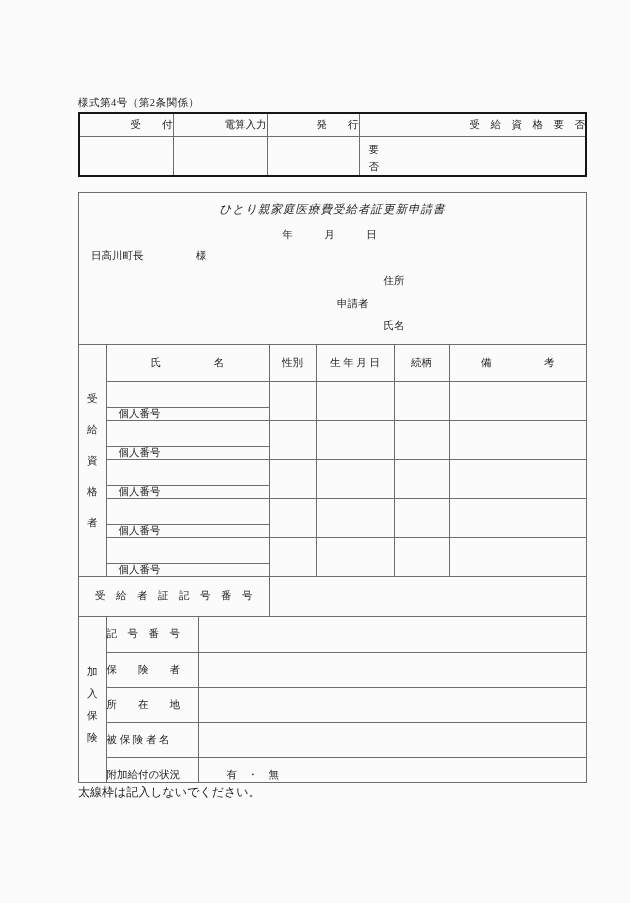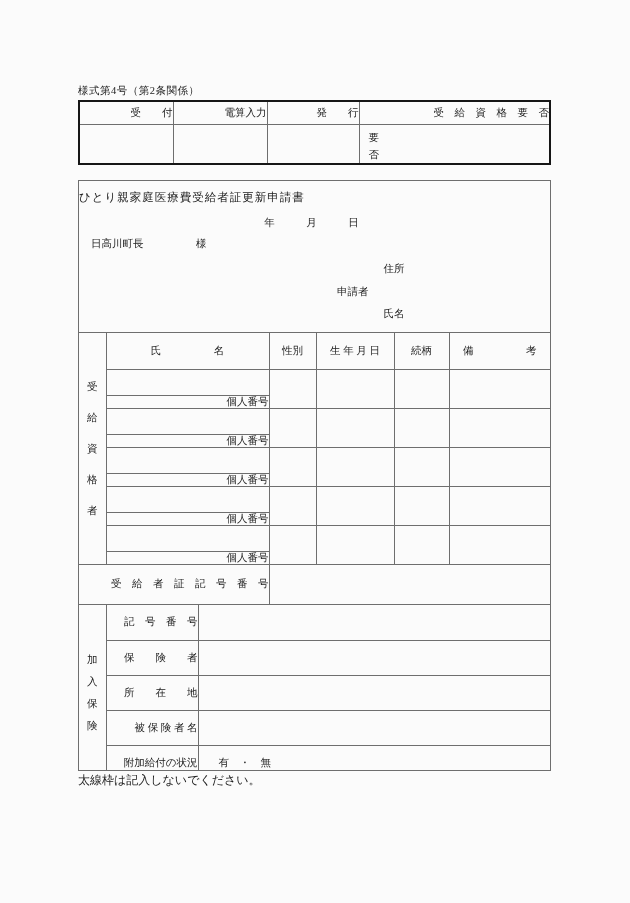--- a/index.html
+++ b/index.html
@@ -3,69 +3,69 @@
 <meta charset="utf-8">
 <style>
   * { margin: 0; padding: 0; box-sizing: border-box; }
   html, body { background: #fbfbfb; }
   body {
     width: 630px; height: 903px;
     font-family: "Liberation Serif", "DejaVu Serif", serif;
     color: #1c1c1c;
   }
   .page { position: relative; width: 630px; height: 903px; overflow: hidden; }
-  .content { position: absolute; left: 78px; top: 84px; width: 473px; }
+  .content { position: absolute; left: 78px; top: 96px; width: 509px; }
 
   .form-code { font-size: 10.5px; line-height: 13px; margin-bottom: 3px; letter-spacing: 0.5px; }
 
   table { border-collapse: collapse; table-layout: fixed; width: 100%; }
 
   
   .admin-table { border: 2px solid #161616; }
   .admin-table td { border: 1px solid #6e6e6e; font-size: 10.5px; text-align: right; vertical-align: middle; }
   .admin-table tr.hdr { height: 23px; }
   .admin-table tr.bd  { height: 40px; }
   .admin-table td.eligibility-cell {
     text-align: left; vertical-align: top;
     padding: 4px 0 0 9px; white-space: pre-line; line-height: 17px;
   }
 
   
   .main-box { border: 1px solid #6e6e6e; margin-top: 15px; height: 591px; overflow: hidden; }
   .top-section { height: 141px; font-size: 10.5px; }
-  .form-title { text-align: left; font-size: 11.5px; line-height: 13px; margin-top: 10px; letter-spacing: 1px; }
+  .form-title { text-align: center; font-size: 11.5px; line-height: 13px; margin-top: 10px; letter-spacing: 1px; font-style: italic; }
   .date-line { text-align: center; padding-right: 6px; font-size: 10.5px; line-height: 13px; margin-top: 12px; }
   .addressee { padding-left: 12px; font-size: 10.5px; line-height: 13px; margin-top: 8px; font-family: Liberation Serif, serif; }
   .applicant { display: flex; align-items: center; margin-left: 258px; margin-top: 12px; line-height: 13px; }
   .applicant-fields { display: flex; flex-direction: column; gap: 32px; margin-left: 15px; }
 
   
   .rec-wrap { border-top: 1px solid #6e6e6e; }
   .rec-table { border-style: hidden; }
   .rec-table td { border: 1px solid #6e6e6e; font-size: 10.5px; vertical-align: middle; }
   .rec-table tr.hdr td { text-align: center; }
   .rec-table tr.hdr { height: 36px; }
   .rec-table tr.name-row { height: 26px; }
   .rec-table tr.pn-row { height: 13px; }
   .vlabel {
     text-align: center; white-space: pre-line;
     line-height: 31px; font-size: 10.5px; vertical-align: middle;
   }
-  .pn-cell { font-size: 8px; line-height: 11px; padding-left: 12px; vertical-align: middle; text-align: right; }
+  .pn-cell { font-size: 8px; line-height: 11px; padding-left: 12px; vertical-align: middle; }
   .rec-table tr.cert-row { height: 40px; }
-  .cert-label { text-align: right; }
+  .cert-label { text-align: center; }
 
   
   .ins-wrap { border-top: 1px solid #6e6e6e; }
   .ins-table { border-style: hidden; }
   .ins-table td { border: 1px solid #6e6e6e; font-size: 10.5px; vertical-align: middle; }
   .ins-table tr { height: 35px; }
   .ins-vlabel { line-height: 22px; }
-  .ins-label { text-align: right; }
-  .ins-value { padding-left: 20px; }
+  .ins-label { text-align: left; }
+  .ins-value { padding-left: 28px; }
 
   .footer-note { font-size: 12px; line-height: 13px; margin-top: 3px; }
 </style>
 </head>
 <body>
 
 <div class="page">
   <div class="content">
 
     <div class="form-code">様式第4号（第2条関係）</div>

